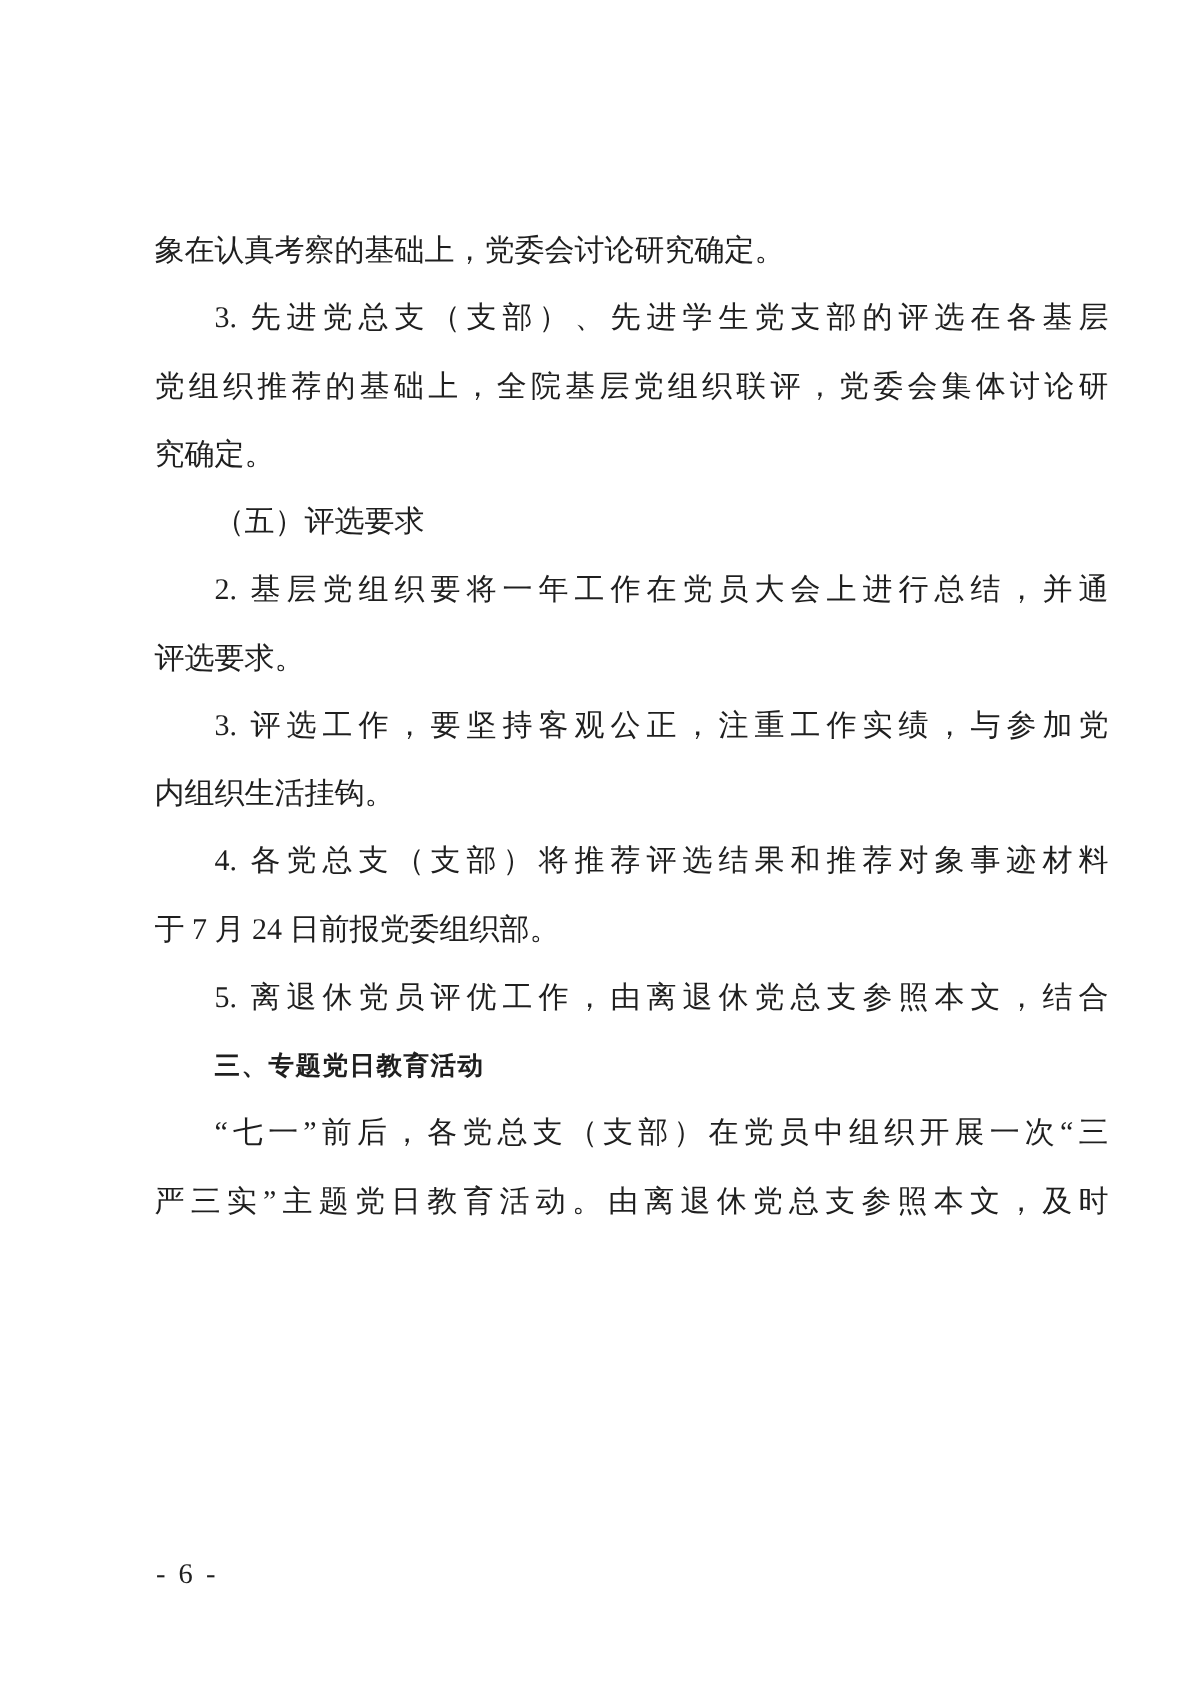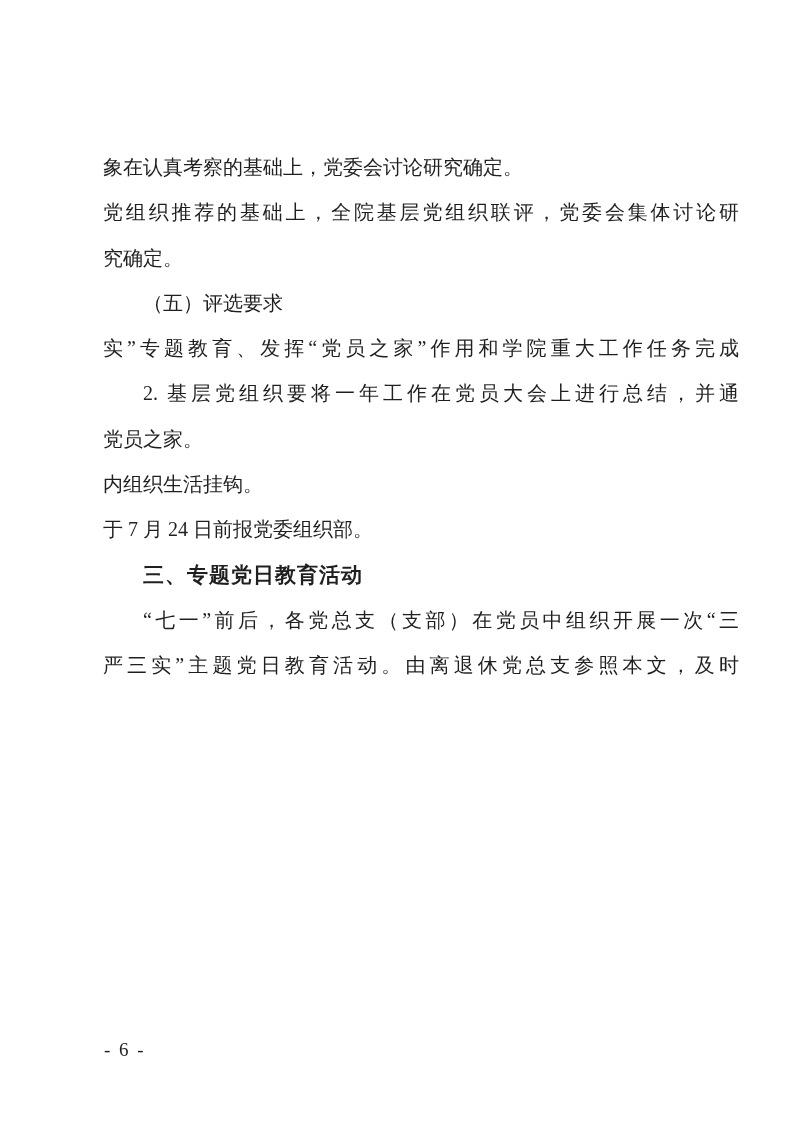--- a/index.html
+++ b/index.html
@@ -40,45 +40,48 @@
     text-align-last: justify;
     text-justify: inter-character;
   }
   
   .ind {
     padding-left: 40px;
   }
   .head {
     font-weight: 700;
     font-family: "Liberation Sans", "DejaVu Sans", sans-serif;
-    font-size: 21px;
+    font-size: 17px;
     letter-spacing: 1px;
   }
   .pagenum {
     position: absolute;
     left: 104px;
     top: 1039px;
     font-size: 19px;
     line-height: 22px;
     letter-spacing: 2px;
     color: #1f1f1f;
   }
 </style>
 </head>
 <body>
 
 <div class="page">
   <div class="doc">
     <div class="line">象在认真考察的基础上，党委会讨论研究确定。</div>
+    <div class="line ind fill">3. 先进党总支（支部）、先进学生党支部的评选在各基层</div>
     <div class="line fill">党组织推荐的基础上，全院基层党组织联评，党委会集体讨论研</div>
     <div class="line">究确定。</div>
     <div class="line ind">（五）评选要求</div>
-    <div class="line fill">实”专题教育、发挥“党员之家”作用和学院重大工作任务完成</div>
     <div class="line ind fill">2. 基层党组织要将一年工作在党员大会上进行总结，并通</div>
-    <div class="line">党员之家。</div>
+    <div class="line">评选要求。</div>
+    <div class="line ind fill">3. 评选工作，要坚持客观公正，注重工作实绩，与参加党</div>
     <div class="line">内组织生活挂钩。</div>
+    <div class="line ind fill">4. 各党总支（支部）将推荐评选结果和推荐对象事迹材料</div>
     <div class="line">于 7 月 24 日前报党委组织部。</div>
+    <div class="line ind fill">5. 离退休党员评优工作，由离退休党总支参照本文，结合</div>
     <div class="line ind head">三、专题党日教育活动</div>
     <div class="line ind fill">“七一”前后，各党总支（支部）在党员中组织开展一次“三</div>
     <div class="line fill">严三实”主题党日教育活动。由离退休党总支参照本文，及时</div>
   </div>
   <div class="pagenum">- 6 -</div>
 </div>
 
 </body></html>

